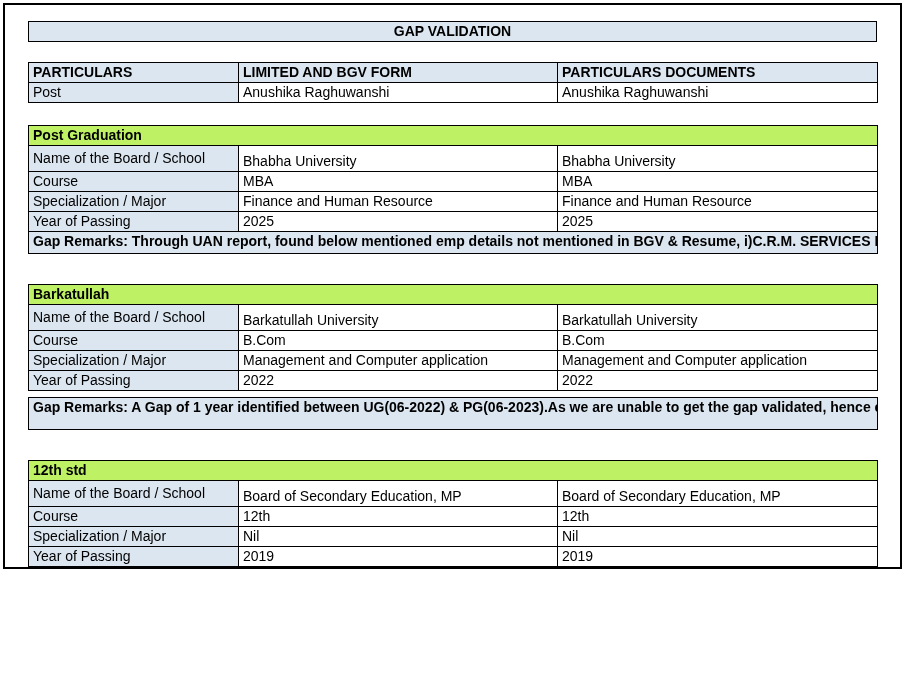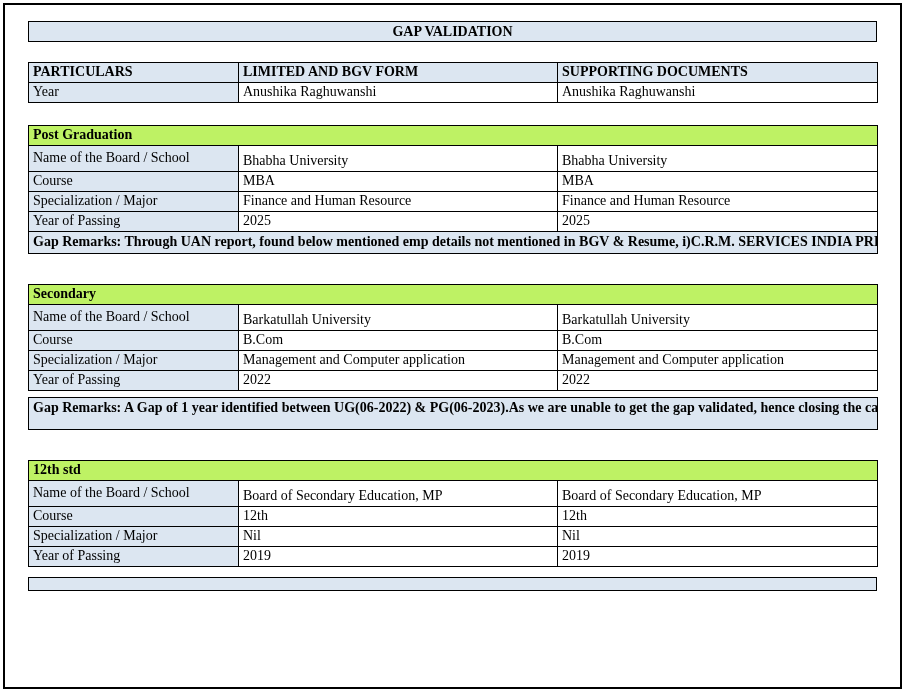--- a/index.html
+++ b/index.html
@@ -8,25 +8,24 @@
     width: 905px; height: 692px;
     background: #fff;
     font-family: "Liberation Sans", sans-serif;
     font-size: 14px;
     color: #000;
     position: relative;
     overflow: hidden;
   }
   .page {
     position: absolute; left: 3px; top: 3px;
-    width: 899px; height: 686px;
+    width: 899px; height: 566px;
     border: 2px solid #000;
     background: #fff;
     overflow: hidden;
-    font-family: Liberation Serif, serif;
   }
   .content { padding: 16px 0 0 23px; }
 
   .title-box {
     width: 849px; height: 21px;
     border: 1px solid #000;
     background: #dce6f1;
     font-weight: bold;
     text-align: center;
     line-height: 19px;
@@ -90,24 +89,24 @@
     <table class="tbl main-tbl">
       <colgroup>
           <col class="c1">
           <col class="c2">
           <col class="c3">
         </colgroup>
       <tbody>
         <tr class="r20">
           <td class="hdr">PARTICULARS</td>
           <td class="hdr">LIMITED AND BGV FORM</td>
-          <td class="hdr">SUPPORTING DOCUMENTS</td>
-        </tr>
-        <tr class="r20">
-          <td class="lbl">Year</td>
+          <td class="hdr">PARTICULARS DOCUMENTS</td>
+        </tr>
+        <tr class="r20">
+          <td class="lbl">Post</td>
           <td>Anushika Raghuwanshi</td>
           <td>Anushika Raghuwanshi</td>
         </tr>
       </tbody>
     </table>
 
     <table class="tbl sect-a">
       <colgroup>
           <col class="c1">
           <col class="c2">
@@ -144,21 +143,21 @@
     </table>
 
     <table class="tbl sect-b">
       <colgroup>
           <col class="c1">
           <col class="c2">
           <col class="c3">
         </colgroup>
       <tbody>
         <tr class="r20">
-          <td colspan="3" class="sec">Secondary</td>
+          <td colspan="3" class="sec">Barkatullah</td>
         </tr>
         <tr class="r26">
           <td class="lbl">Name of the Board / School</td>
           <td>Barkatullah University</td>
           <td>Barkatullah University</td>
         </tr>
         <tr class="r20">
           <td class="lbl">Course</td>
           <td>B.Com</td>
           <td>B.Com</td>

